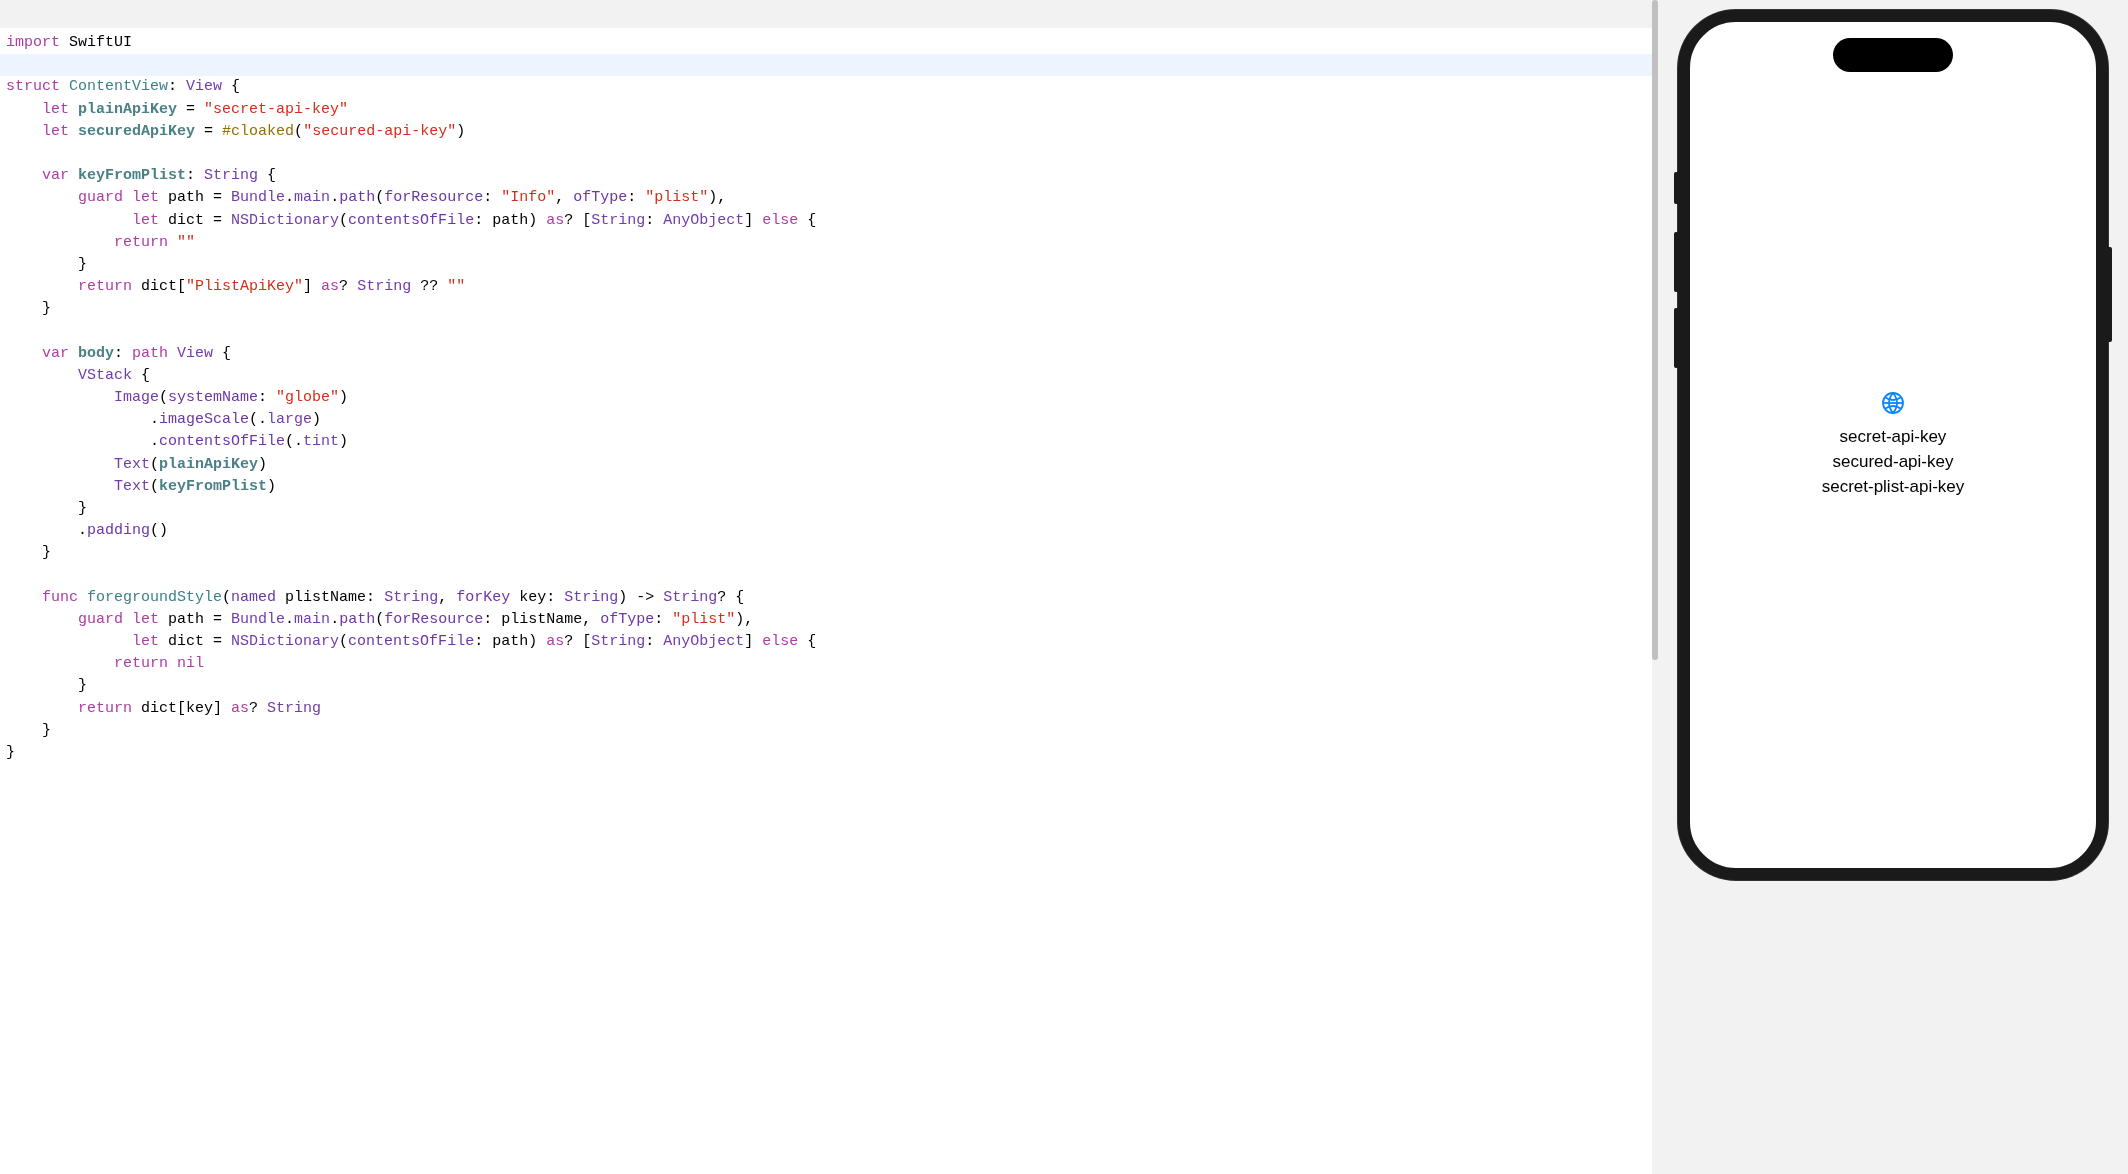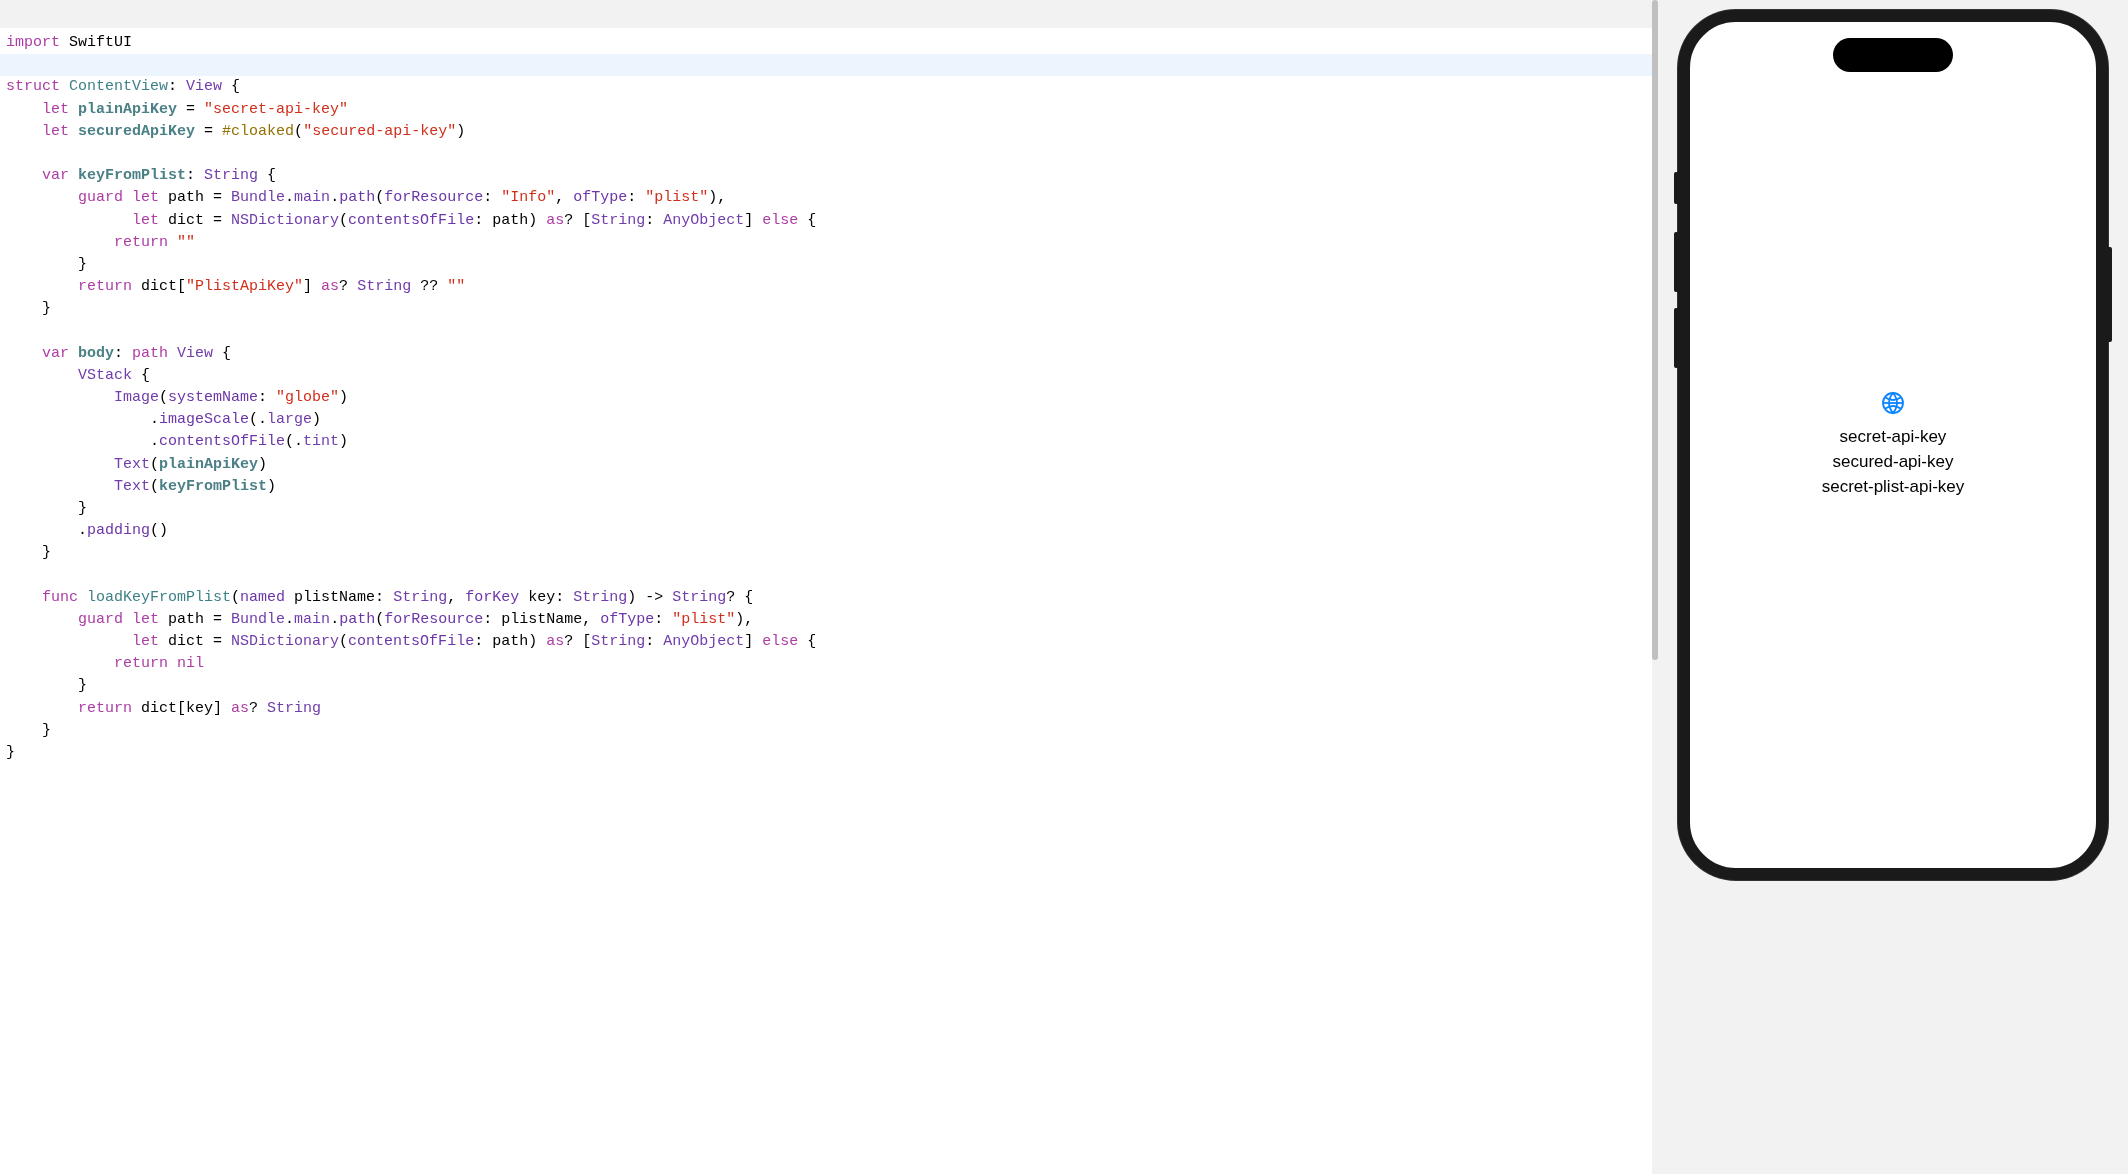--- a/index.html
+++ b/index.html
@@ -133,21 +133,21 @@
 <div class="code-line"><span>        </span><span class="type">VStack</span><span> {</span></div>
 <div class="code-line"><span>            </span><span class="type">Image</span><span>(</span><span class="func">systemName</span><span>: </span><span class="str">"globe"</span><span>)</span></div>
 <div class="code-line"><span>                </span><span>.</span><span class="func">imageScale</span><span>(.</span><span class="type">large</span><span>)</span></div>
 <div class="code-line"><span>                </span><span>.</span><span class="func">contentsOfFile</span><span>(.</span><span class="type">tint</span><span>)</span></div>
 <div class="code-line"><span>            </span><span class="type">Text</span><span>(</span><span class="prop">plainApiKey</span><span>)</span></div>
 <div class="code-line"><span>            </span><span class="type">Text</span><span>(</span><span class="prop">keyFromPlist</span><span>)</span></div>
 <div class="code-line"><span>        </span><span>}</span></div>
 <div class="code-line"><span>        </span><span>.</span><span class="func">padding</span><span>()</span></div>
 <div class="code-line"><span>    </span><span>}</span></div>
 <div class="code-line"> </div>
-<div class="code-line"><span>    </span><span class="kw">func</span><span class="name"> loadKeyFromPlist</span><span>(</span><span class="func">named</span><span> plistName: </span><span class="type">String</span><span>, </span><span class="func">forKey</span><span> key: </span><span class="type">String</span><span>) -&gt; </span><span class="type">String</span><span>? {</span></div>
+<div class="code-line"><span>    </span><span class="kw">func</span><span class="name"> foregroundStyle</span><span>(</span><span class="func">named</span><span> plistName: </span><span class="type">String</span><span>, </span><span class="func">forKey</span><span> key: </span><span class="type">String</span><span>) -&gt; </span><span class="type">String</span><span>? {</span></div>
 <div class="code-line"><span>        </span><span class="kw">guard</span> <span class="kw">let</span><span> path = </span><span class="type">Bundle</span><span>.</span><span class="type">main</span><span>.</span><span class="func">path</span><span>(</span><span class="func">forResource</span><span>: plistName, </span><span class="func">ofType</span><span>: </span><span class="str">"plist"</span><span>),</span></div>
 <div class="code-line"><span>              </span><span class="kw">let</span><span> dict = </span><span class="type">NSDictionary</span><span>(</span><span class="func">contentsOfFile</span><span>: </span><span>path) </span><span class="kw">as</span><span>? [</span><span class="type">String</span><span>: </span><span class="type">AnyObject</span><span>] </span><span class="kw">else</span><span> {</span></div>
 <div class="code-line"><span>            </span><span class="kw">return</span><span class="kw"> nil</span></div>
 <div class="code-line"><span>        </span><span>}</span></div>
 <div class="code-line"><span>        </span><span class="kw">return</span><span> dict[key] </span><span class="kw">as</span><span>? </span><span class="type">String</span></div>
 <div class="code-line"><span>    </span><span>}</span></div>
 <div class="code-line"><span>}</span></div>
 </div>
 
 <div class="divider">

